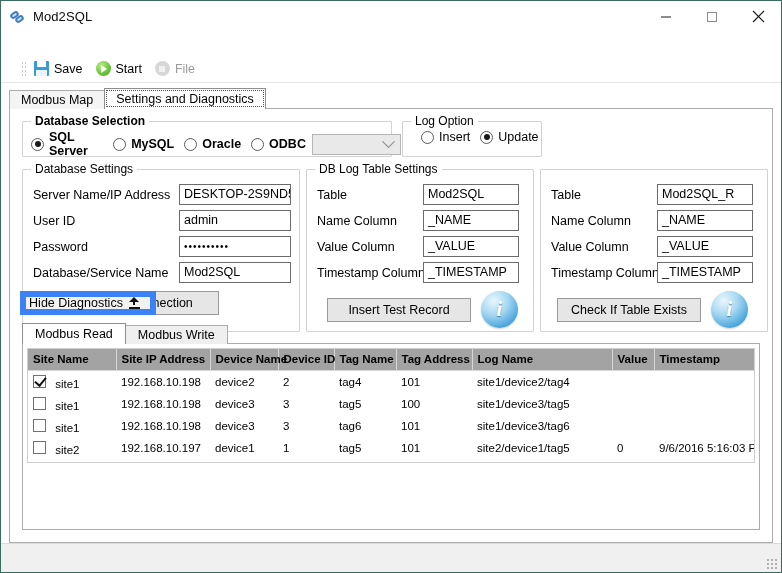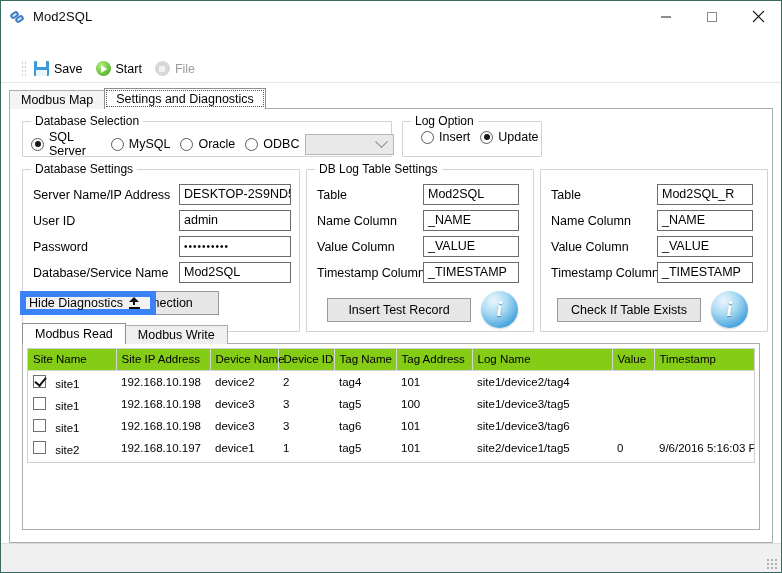--- a/index.html
+++ b/index.html
@@ -143,23 +143,23 @@
   .diag-panel{
     position:absolute;left:12px;top:234px;right:12px;bottom:12px;
     border:1px solid #acacac;background:#ffffff;box-sizing:border-box;padding:4px;
   }
   .grid{
     border:1px solid #cfcfcf;background:#ffffff;box-sizing:border-box;
     height:115px;overflow:hidden;
   }
   table.dg{border-collapse:collapse;width:100%;table-layout:fixed;font-size:11.5px;}
   table.dg th{
-    font-weight:normal;text-align:left;padding:4px 5px 5px 5px;
+    font-weight:bold;text-align:left;padding:4px 5px 5px 5px;
     border-right:1px solid #d6d6d6;border-bottom:1px solid #d6d6d6;
-    background:#84cc16;color:#000;white-space:nowrap;
+    background:#a3a3a3;color:#000;white-space:nowrap;
   }
   table.dg td{
     padding:2px 5px;border:none;color:#000;white-space:nowrap;height:18px;
     vertical-align:middle;
   }
   .cbx{
     width:13px;height:13px;border:1px solid #707070;background:#fff;box-sizing:border-box;
     display:inline-flex;align-items:center;justify-content:center;position:relative;
   }
   .cbx.on::after{
@@ -241,21 +241,21 @@
   </div>
 
   <div class="tabstrip-wrap">
     <div class="tabstrip">
       <div class="tab">Modbus Map</div>
       <div class="tab active">Settings and Diagnostics</div>
     </div>
 
     <div class="tabpanel">
 
-      <div class="group" style="left:12px;top:12px;width:370px;height:36px;">
+      <div class="group" style="left:12px;top:12px;width:370px;height:36px;font-weight:bold;">
         <span class="legend">Database Selection</span>
         <div style="position:absolute;left:8px;top:8px;display:flex;align-items:center;">
           <span class="radio">
             <span class="rdot on"></span>
             <span>SQL Server</span>
           </span>
           <span class="radio">
             <span class="rdot"></span>
             <span>MySQL</span>
           </span>

